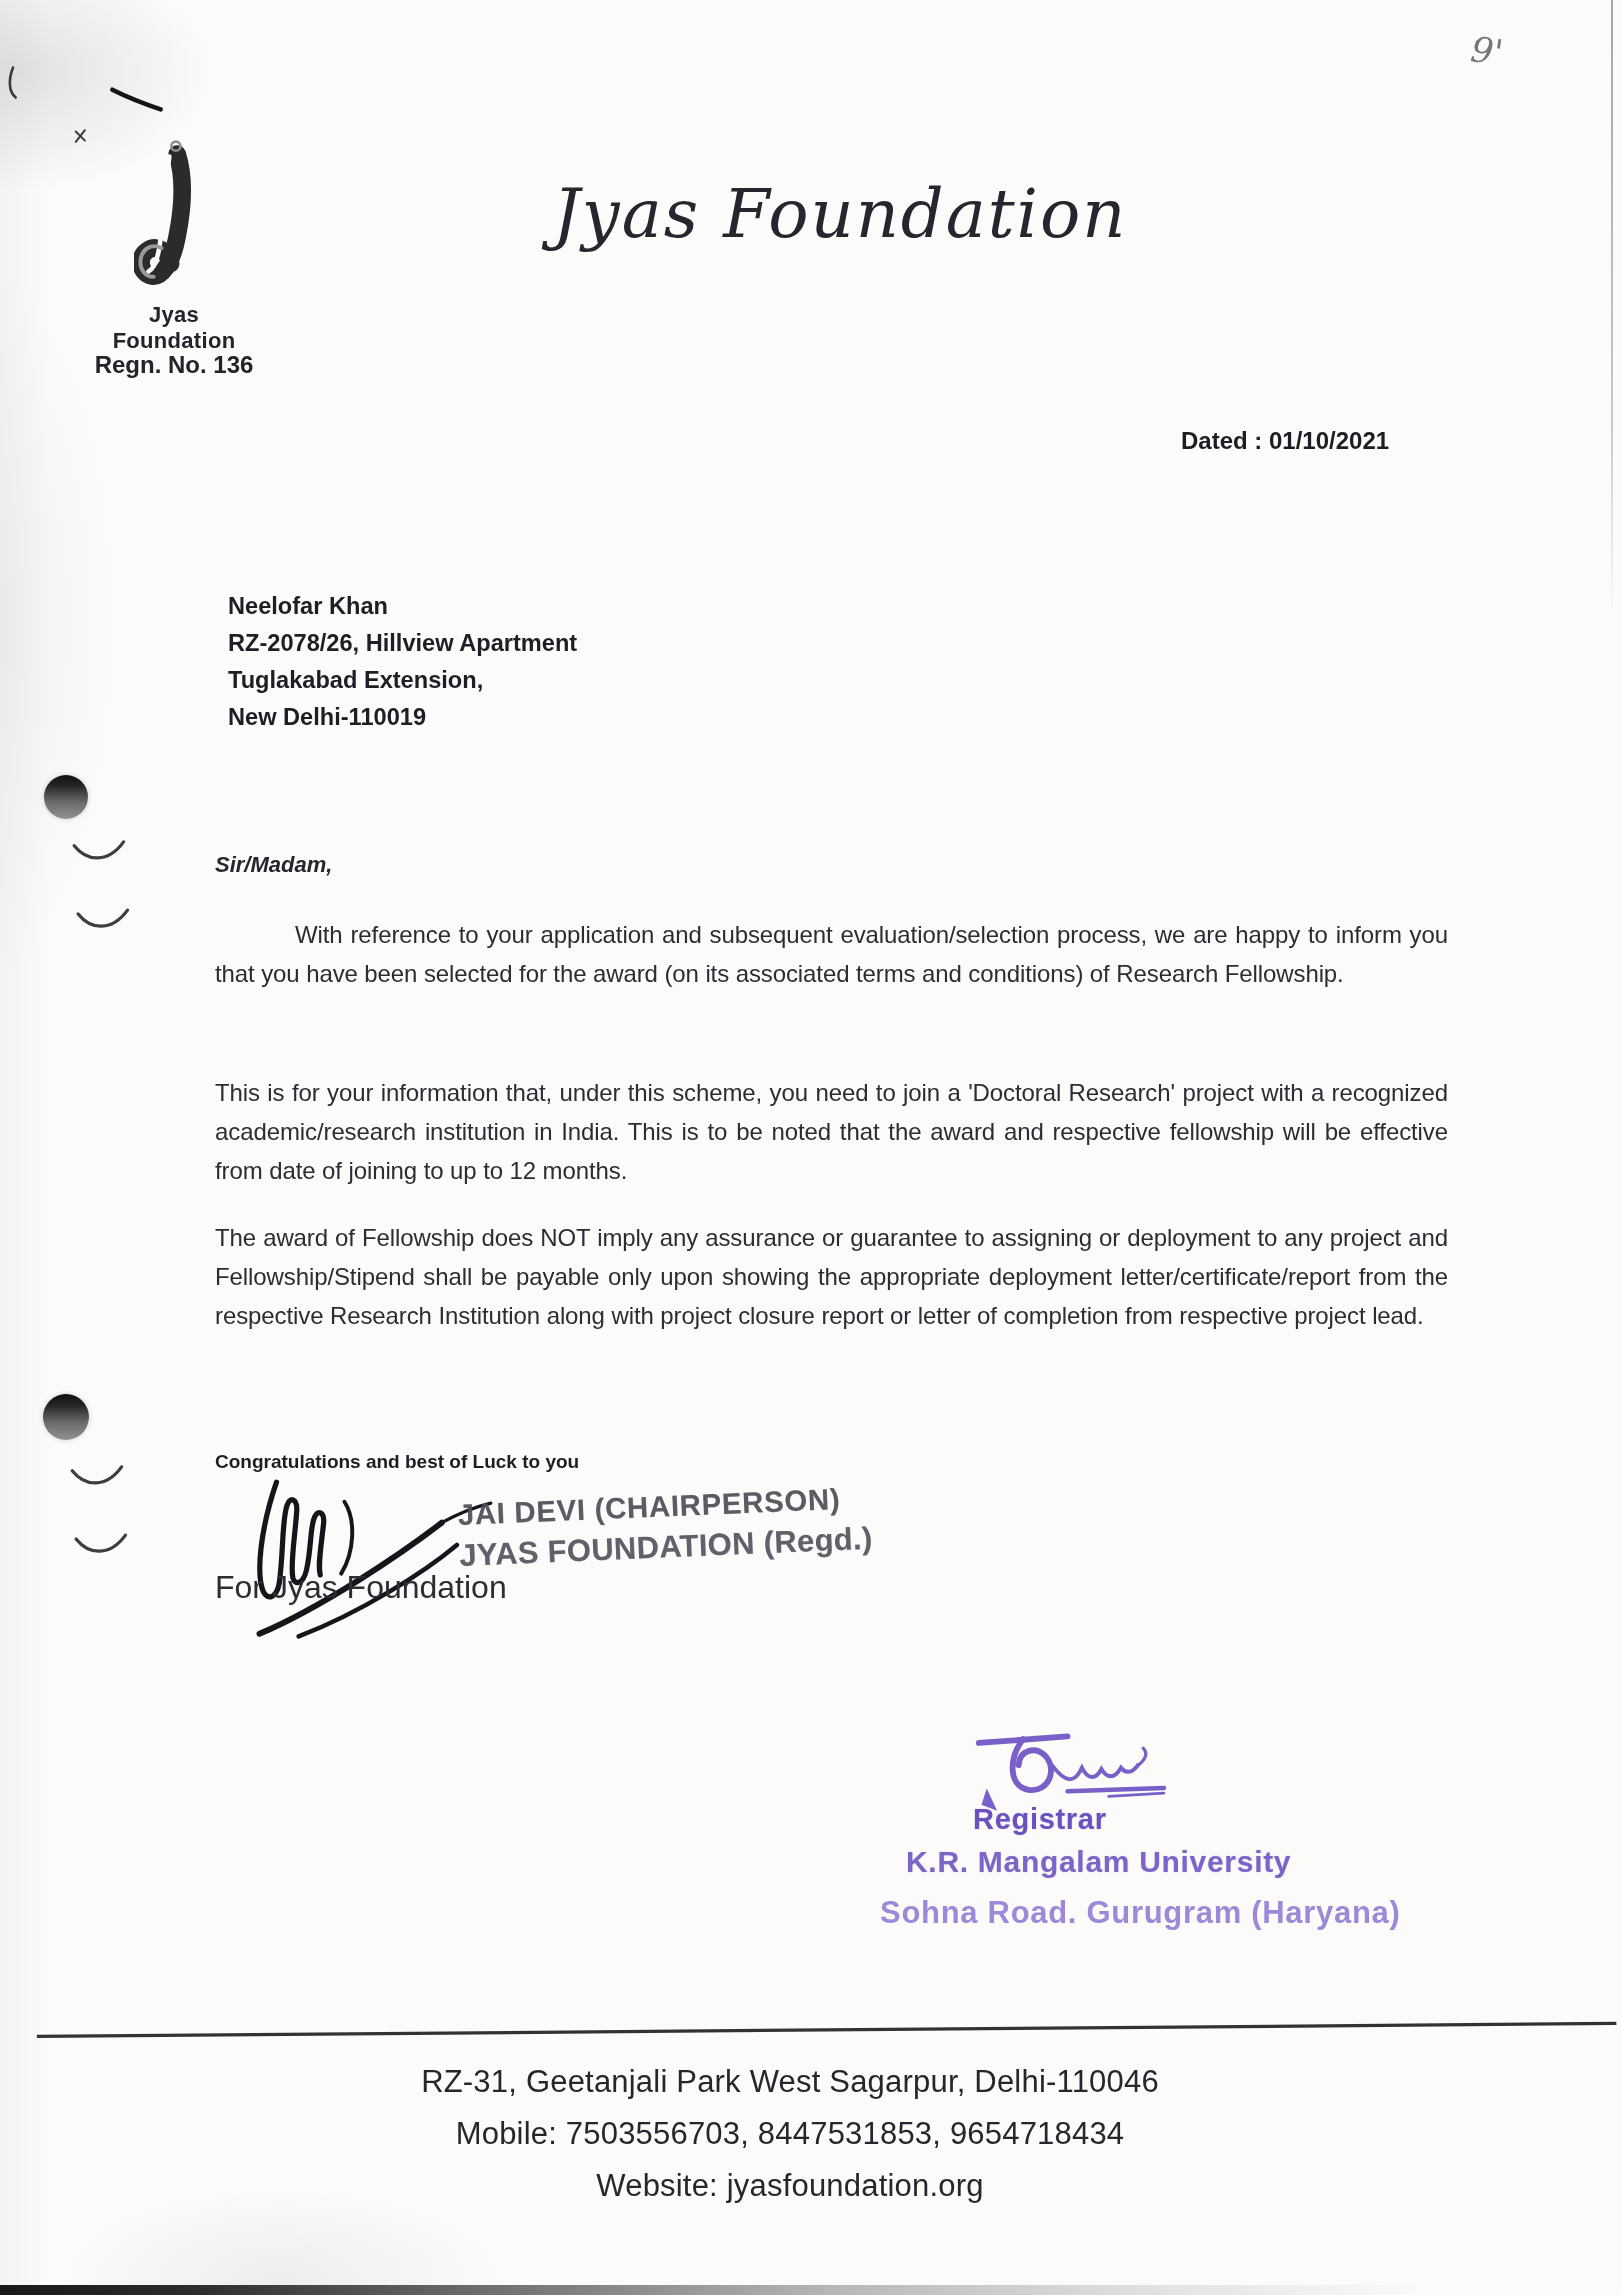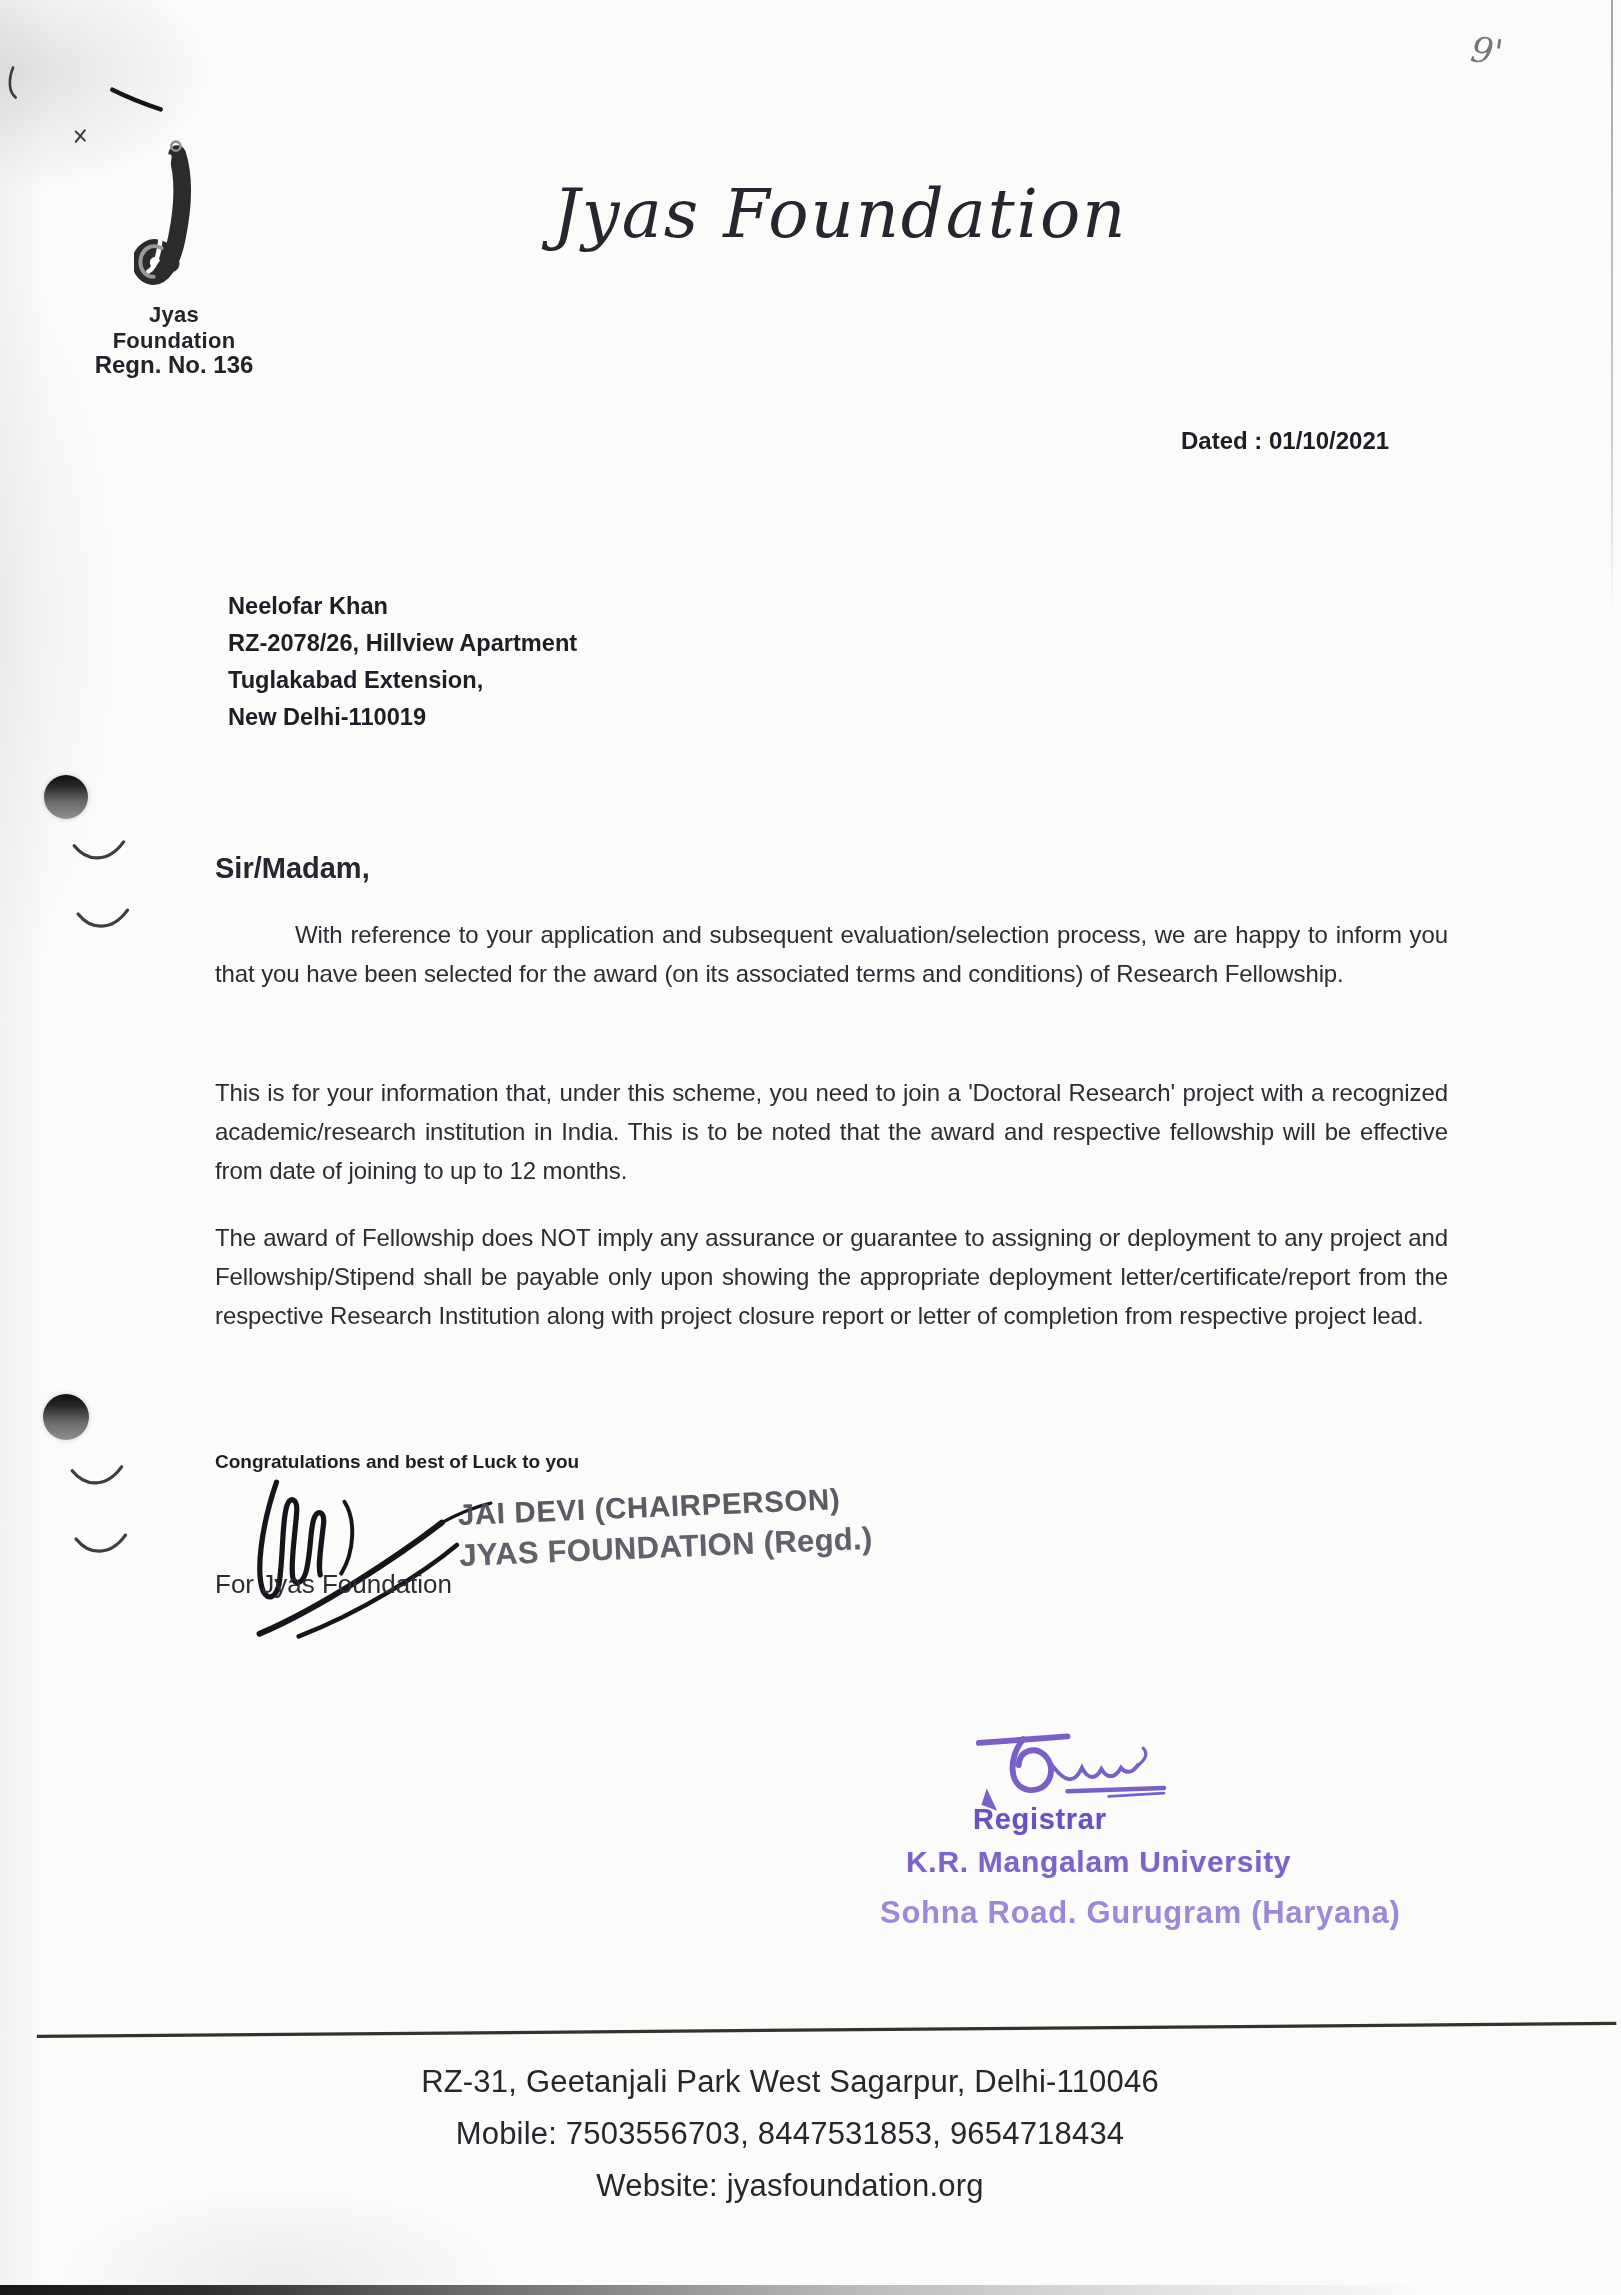--- a/index.html
+++ b/index.html
@@ -27,28 +27,28 @@
     font-family:"DejaVu Serif", serif;font-style:italic;
     font-size:67px;letter-spacing:2px;color:#26262e;white-space:nowrap;
   }
   .page-num{
     font-family:"DejaVu Serif", serif;font-style:italic;
     font-size:35px;color:#75757c;transform:rotate(8deg);
   }
   .date-line{font-weight:700;font-size:24px;color:#1d1d25;white-space:nowrap;}
   
   .recipient div{font-weight:700;font-size:23.6px;line-height:37px;color:#1e1e26;}
-  .salutation{font-weight:600;font-size:29px;color:#26262e;}
+  .salutation{font-weight:600;font-size:22px;color:#26262e;font-style:italic;}
   .body-par{
     width:1233px;font-size:24px;line-height:39px;text-align:justify;color:#2c2c35;
     letter-spacing:-0.1px;
   }
   .indent{text-indent:80px;}
   .closing{font-weight:700;font-size:19px;color:#1d1d25;}
-  .for-line{font-size:26px;color:#2c2c35;}
+  .for-line{font-size:32px;color:#2c2c35;}
   
   .chair-stamp{transform:rotate(-2.4deg);transform-origin:left top;opacity:.92;white-space:nowrap;}
   .chair-stamp .l1{font-weight:700;font-size:29.4px;letter-spacing:0.7px;color:#4e4e58;text-shadow:0.3px 0.3px 0 rgba(78,78,88,.35);}
   .chair-stamp .l2{font-weight:700;font-size:31px;letter-spacing:0.3px;color:#55555f;margin-top:5.9px;text-shadow:0.3px 0.3px 0 rgba(85,85,95,.35);}
   .reg-title{font-weight:700;font-size:29px;color:#6b51c0;letter-spacing:0.7px;text-shadow:0 0 1.3px rgba(107,81,192,.35);white-space:nowrap;}
   .reg-org{font-weight:700;font-size:30px;color:#7c64c8;letter-spacing:0.7px;text-shadow:0 0 1.3px rgba(124,100,200,.3);white-space:nowrap;}
   .reg-loc{font-weight:600;font-size:31px;color:#9d89d8;letter-spacing:0.7px;white-space:nowrap;}
   
   .footer{width:1580px;text-align:center;font-size:31px;line-height:52px;color:#26262e;letter-spacing:0.2px;}
   .punch-hole{

